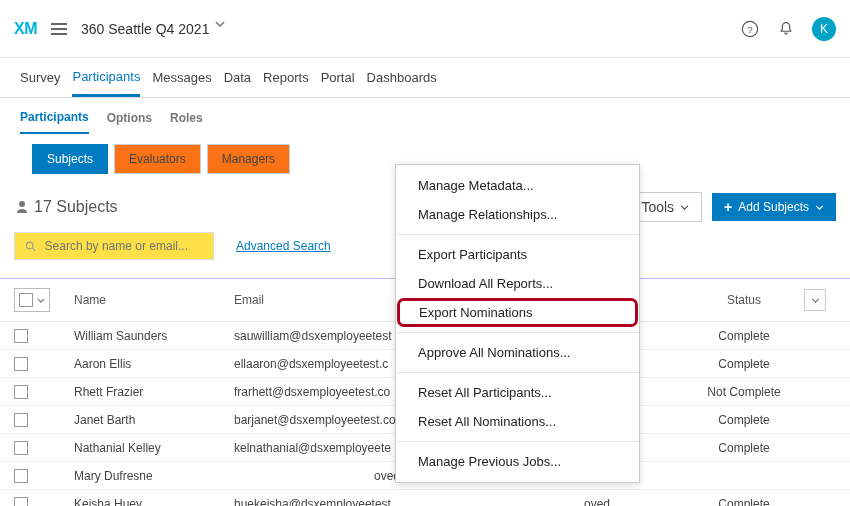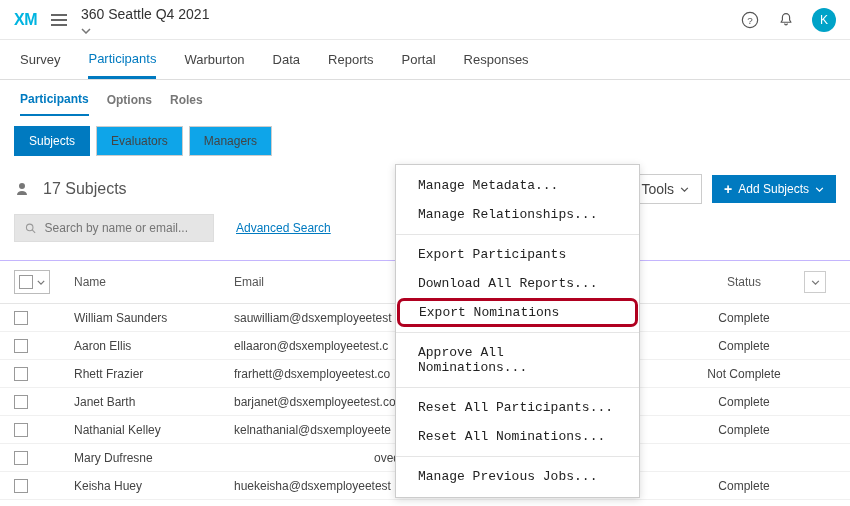--- a/index.html
+++ b/index.html
@@ -1,52 +1,52 @@
 <!DOCTYPE html>
 <html><head>
 <meta charset="utf-8">
 <style>
   * { box-sizing: border-box; margin: 0; padding: 0; }
   body { font-family: -apple-system, BlinkMacSystemFont, "Segoe UI", Arial, sans-serif; font-size: 13px; color: #222; background: #fff; width: 850px; }
   
   
-  .topbar { display: flex; align-items: center; height: 40px; padding: 12px 14px; border-bottom: 1px solid #e8e8e8; gap: 14px; }
+  .topbar { display: flex; align-items: center; height: 58px; padding: 12px 14px; border-bottom: 1px solid #e8e8e8; gap: 14px; }
   .logo { font-weight: 700; font-size: 16px; color: #00b4e0; letter-spacing: -0.5px; }
   .hamburger { display: flex; flex-direction: column; gap: 3px; cursor: pointer; }
   .hamburger span { display: block; width: 16px; height: 2px; background: #666; }
-  .project-name { font-size: 14px; color: #333; cursor: pointer; display: flex; align-items: flex-start; gap: 6px; flex-direction: column; }
+  .project-name { font-size: 14px; color: #333; cursor: pointer; display: flex; align-items: flex-start; gap: 6px; }
   .topbar-right { margin-left: auto; display: flex; align-items: center; gap: 16px; }
   .icon-btn { width: 20px; height: 20px; display: flex; align-items: center; justify-content: center; cursor: pointer; }
   .avatar { width: 24px; height: 24px; border-radius: 50%; background: #00a3c8; color: #fff; display: flex; align-items: center; justify-content: center; font-size: 12px; font-weight: 500; }
 
   
-  .main-nav { display: flex; gap: 28px; padding: 0 20px; height: 40px; align-items: center; border-bottom: 1px solid #ddd; }
+  .main-nav { display: flex; gap: 12px; padding: 0 20px; height: 40px; align-items: center; border-bottom: 1px solid #ddd; }
   .main-nav a { text-decoration: none; color: #444; font-size: 13px; padding-bottom: 10px; padding-top: 10px; }
   .main-nav a.active { color: #007ac0; border-bottom: 3px solid #007ac0; font-weight: 500; }
 
   
   .sub-nav { display: flex; gap: 18px; padding: 0 20px; align-items: center; margin-top: 12px; margin-bottom: 10px; }
   .sub-nav a { text-decoration: none; color: #777; font-size: 12px; padding-bottom: 8px; font-weight: bold; }
   .sub-nav a.active { color: #007ac0; border-bottom: 2px solid #007ac0; font-weight: 600; }
 
   
-  .tabs { display: flex; gap: 6px; padding: 0 14px; margin-bottom: 18px; }
-  .tab { border: 1px solid #ccc; padding: 7px 14px; font-size: 12px; background: #0ea5e9; cursor: pointer; color: #444;}
+  .tabs { display: flex; gap: 6px; padding: 0 32px; margin-bottom: 18px; }
+  .tab { border: 1px solid #ccc; padding: 7px 14px; font-size: 12px; background: #f97316; cursor: pointer; color: #444;}
   .tab.active { background: #007ac0; color: #fff; border-color: #007ac0; }
 
   
   .toolbar { display: flex; align-items: center; padding: 0 14px; gap: 10px; margin-bottom: 10px; }
-  .subj-count { display: flex; align-items: center; gap: 13px; font-size: 16px; color: #555; }
+  .subj-count { display: flex; align-items: center; gap: 4px; font-size: 16px; color: #555; }
   .tools-btn { margin-left: auto; border: 1px solid #ccc; padding: 6px 12px; font-size: 14px; display: flex; align-items: center; gap: 6px; color: #444; cursor: pointer; }
   .add-btn { background: #007ac0; color: #fff; border: none; padding: 7px 12px; font-size: 12px; display: flex; align-items: center; gap: 6px; cursor: pointer; }
   .add-btn .plus { font-weight: 600; font-size: 14px; line-height: 1; }
 
   
   .search-row { display: flex; align-items: center; padding: 0 14px; gap: 22px; margin-bottom: 18px; }
-  .search-box { display: flex; align-items: center; border: 1px solid #ddd; background: #e5e5e5; padding: 6px 10px; gap: 8px; width: 200px; }
+  .search-box { display: flex; align-items: center; border: 1px solid #ddd; background: #fde047; padding: 6px 10px; gap: 8px; width: 200px; }
   .search-box input { border: none; background: transparent; outline: none; font-size: 12px; color: #666; width: 100%; }
   .adv-search { color: #007ac0; font-size: 12px; cursor: pointer; text-decoration: underline; }
 
   
   .table { width: 100%; }
   .thead, .trow { display: flex; align-items: center; padding: 0 14px; }
   .thead { height: 44px; border-top: 1px solid #c4b5fd; border-bottom: 1px solid #e5e5e5; color: #555; font-size: 12px; }
   .trow { height: 28px; border-bottom: 1px solid #f0f0f0; font-size: 12px; color: #444; }
   .col-chk { width: 60px; display: flex; align-items: center; }
   .col-name { width: 160px; }
@@ -55,21 +55,21 @@
   .col-b { width: 70px; text-align: center; }
   .col-nstat { width: 100px; text-align: left; overflow: hidden; white-space: nowrap; text-overflow: ellipsis; }
   .col-stat { width: 120px; text-align: center; }
   .col-expand { width: 30px; }
   .chk { width: 14px; height: 14px; border: 1.5px solid #999; display: inline-block; }
   .chk-hdr { border: 1px solid #bbb; padding: 4px; display: inline-flex; align-items: center; gap: 4px;}
   .expand-btn { border: 1px solid #ccc; width: 22px; height: 22px; display: flex; align-items: center; justify-content: center; font-size: 11px; color: #666; cursor: pointer; }
 
   
   .dropdown { position: absolute; top: 164px; left: 395px; width: 245px; background: #fff; border: 1px solid #ccc; box-shadow: 0 2px 8px rgba(0,0,0,0.15); z-index: 10; padding: 6px 0; }
-  .dropdown .item { padding: 7px 22px; font-size: 13px; color: #222; cursor: pointer; font-family: Liberation Mono, monospace; }
+  .dropdown .item { padding: 7px 22px; font-size: 13px; color: #222; cursor: pointer; }
   .dropdown .sep { height: 1px; background: #e5e5e5; margin: 5px 0; }
   .dropdown .highlighted { outline: 3px solid #b00020; outline-offset: -3px; padding:7px 22px; margin: 0 1px; border-radius: 7px; }
 
   svg { display: block; }
 </style>
 </head>
 <body>
 
 <div class="topbar">
   <span class="logo">XM</span>
@@ -96,25 +96,25 @@
           <path d="M10 3c-2.5 0-4 2-4 4v3l-1.5 2.5h11L14 10V7c0-2-1.5-4-4-4z M8.5 14a1.5 1.5 0 003 0" stroke="#555" stroke-width="1.3" fill="none" stroke-linejoin="round"></path>
         </svg>
     </div>
     <div class="avatar">K</div>
   </div>
 </div>
 
 <div class="main-nav" id="main-nav">
     <a href="#">Survey</a>
     <a href="#" class="active">Participants</a>
-    <a href="#">Warburton</a>
+    <a href="#">Messages</a>
     <a href="#">Data</a>
     <a href="#">Reports</a>
     <a href="#">Portal</a>
-    <a href="#">Responses</a>
+    <a href="#">Dashboards</a>
   </div>
 
 <div class="sub-nav" id="sub-nav">
     <a href="#" class="active">Participants</a>
     <a href="#">Options</a>
     <a href="#">Roles</a>
   </div>
 
 <div class="tabs" id="tabs">
     <div class="tab active">Subjects</div>

